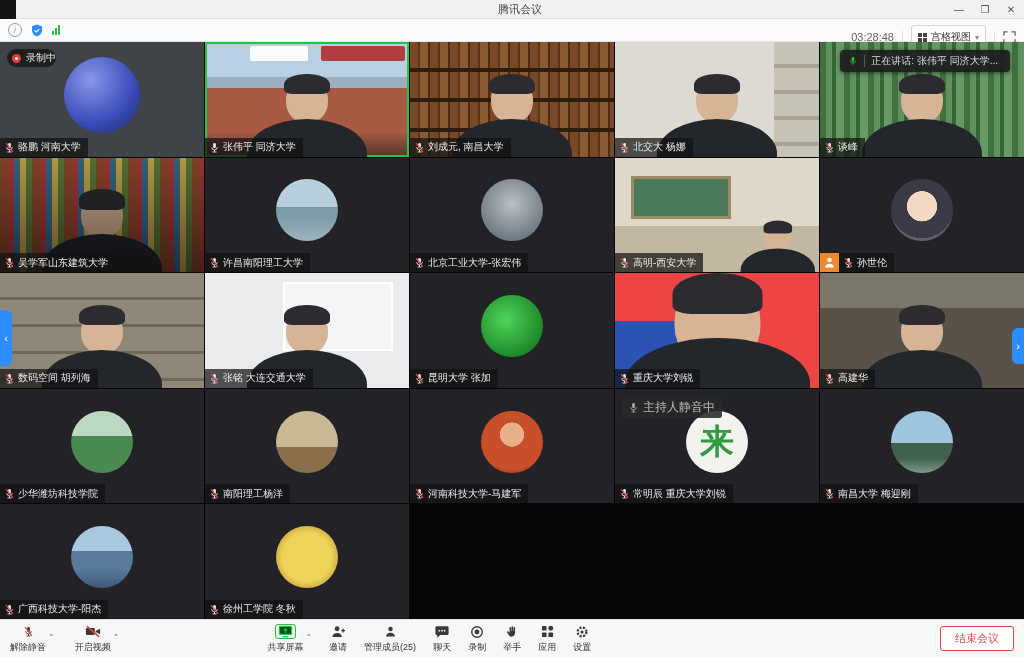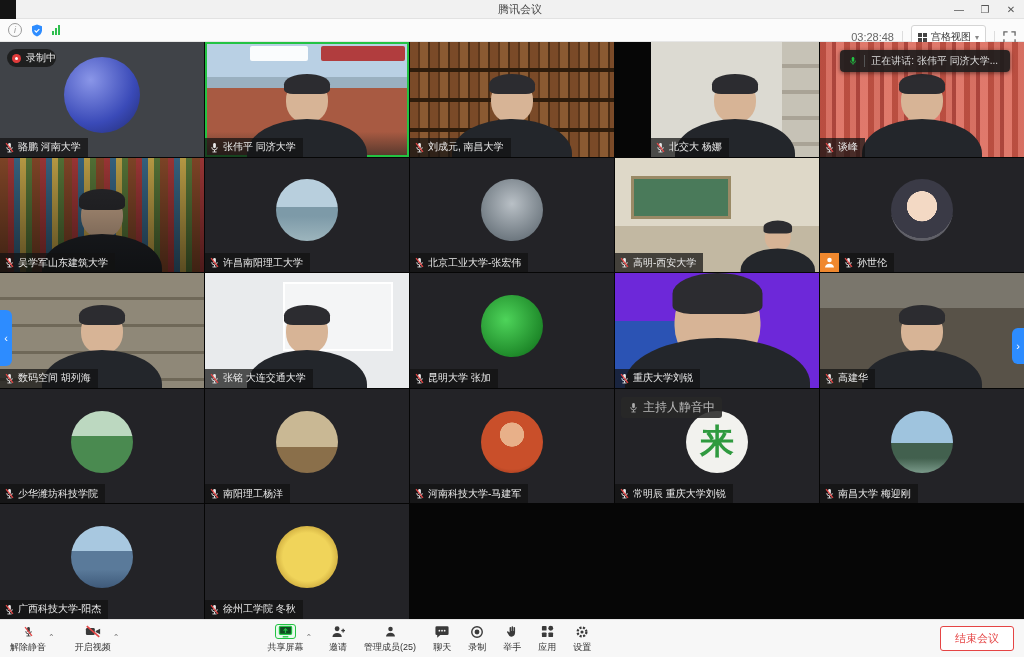--- a/index.html
+++ b/index.html
@@ -33,34 +33,34 @@
   .tile.speaking{outline:2px solid #23c343;outline-offset:-2px;z-index:1;}
 
   
   .sc-slate{background:#404348;}
   .sc-dark{background:#232327;}
   .sc-campus{background:linear-gradient(180deg,#b9d0e4 0 30%,#9ab0c0 30% 40%,#a85a42 40% 78%,#54372c 100%);}
   .sc-campus::before{content:"";position:absolute;left:22%;top:4px;width:58px;height:15px;background:#fff;border-radius:2px;opacity:.92;}
   .sc-campus::after{content:"";position:absolute;right:4px;top:4px;width:84px;height:15px;background:#b03030;border-radius:2px;opacity:.92;}
   .sc-bookshelf-warm{background:repeating-linear-gradient(90deg,#7a4a28 0 8px,#5a351a 8px 10px,#8a5a32 10px 18px,#4a2c14 18px 20px);}
   .sc-bookshelf-warm::before{content:"";position:absolute;inset:0;background:repeating-linear-gradient(180deg,rgba(0,0,0,0) 0 26px,#2e1c0c 26px 30px);}
-  .sc-bright-room{background:#dcdad2;margin-left:36px;}
+  .sc-bright-room{background:#dcdad2;}
   .sc-bright-room::before{content:"";position:absolute;right:0;top:0;width:22%;height:100%;background:repeating-linear-gradient(180deg,#c6c2b6 0 22px,#a9a396 22px 26px);}
-  .sc-bookshelf-light{background:#ef4444;text-align:center;}
+  .sc-bookshelf-light{background:#15803d;text-align:center;}
   .sc-bookshelf-light::before{content:"";position:absolute;inset:0;background:repeating-linear-gradient(90deg,rgba(120,90,60,.45) 0 6px,rgba(185,165,135,.45) 6px 12px,rgba(90,70,50,.45) 12px 16px,rgba(205,185,155,.45) 16px 24px);}
   .sc-window-room{background:#4c4c4a;}
   .sc-window-room::before{content:"";position:absolute;left:0;top:0;width:34%;height:72%;background:linear-gradient(180deg,#b8c4c8,#8fa0a6);}
   .sc-bookshelf-color{background:repeating-linear-gradient(90deg,#8a4a2a 0 8px,#a83a3a 8px 14px,#3a6a8a 14px 20px,#c8a84a 20px 26px,#5a7a3a 26px 32px);}
   .sc-bookshelf-color::after{content:"";position:absolute;inset:0;background:linear-gradient(180deg,rgba(0,0,0,.1),rgba(0,0,0,.55));}
   .sc-classroom{background:linear-gradient(180deg,#ded8c8 0 60%,#c2b8a2 60%);}
   .sc-classroom::before{content:"";position:absolute;left:8%;top:16%;width:46%;height:32%;background:#4a7a5a;border:3px solid #9a8a66;}
   .sc-office{background:repeating-linear-gradient(180deg,#8f8878 0 24px,#6f6858 24px 27px);}
   .sc-bright-office{background:#e9ebed;}
   .sc-bright-office::before{content:"";position:absolute;right:8%;top:8%;width:52%;height:56%;background:rgba(255,255,255,.5);border:2px solid #fff;}
-  .sc-dark-closeup{background:#6d28d9;}
+  .sc-dark-closeup{background:#ef4444;}
   .sc-dark-closeup::before{content:"";position:absolute;left:-12px;bottom:0;width:46%;height:58%;background:#2b53b4;border-radius:12px;}
   .sc-dim-room{background:linear-gradient(180deg,#7a766c 0 30%,#585248 30%);}
 
   
   .person{position:absolute;left:50%;bottom:0;transform:translateX(-50%);width:120px;height:80px;}
   .person .head{position:absolute;left:50%;top:0;transform:translateX(-50%);width:42px;height:46px;border-radius:50% 50% 46% 46%;background:#d7b496;}
   .person .head::before{content:"";position:absolute;left:-2px;right:-2px;top:-3px;height:45%;background:#2c2c30;border-radius:50% 50% 20% 20%;}
   .person .body{position:absolute;left:50%;bottom:-2px;transform:translateX(-50%);width:120px;height:40px;border-radius:55% 55% 0 0/95% 95% 0 0;background:#23262b;}
   .person.small-br{left:auto;right:4px;bottom:0;transform:scale(.62);transform-origin:bottom right;}
   .person.closeup{width:185px;height:112px;}

